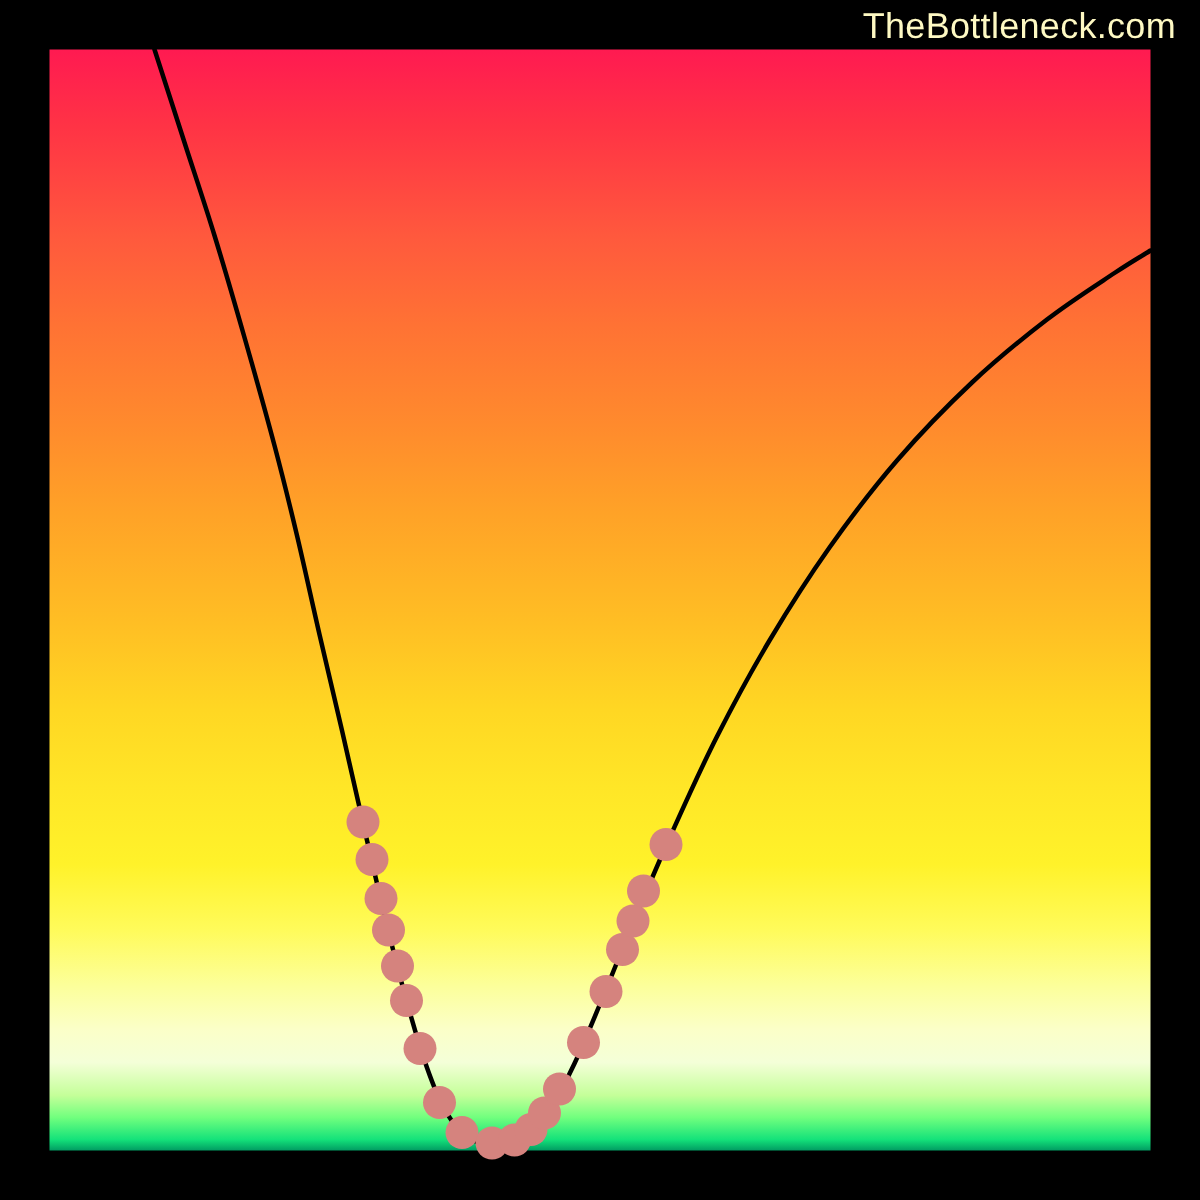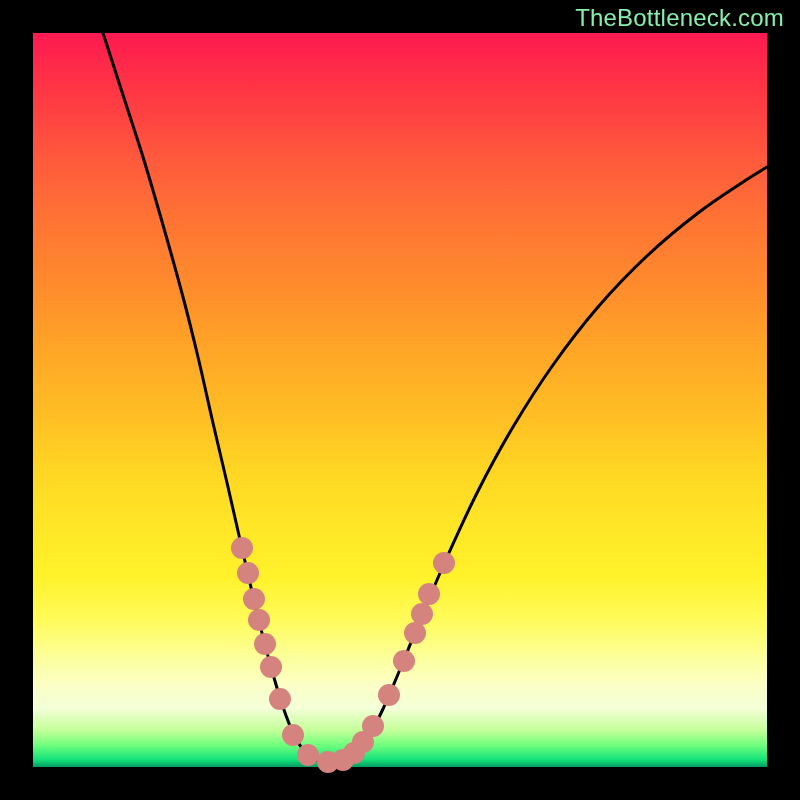--- a/index.html
+++ b/index.html
@@ -44,21 +44,21 @@
       #c4ff99 95%,
       #71ff7e 97%,
       #14e27a 99%,
       #019c62 100%
     );
   }
   .watermark {
     position: absolute;
     top: 4px;
     right: 16px;
-    color: #86efac;
+    color: #fef9c3;
     font-size: 24px;
     font-weight: 400;
     letter-spacing: 0.2px;
   }
   svg.curve {
     position: absolute;
     left: 0;
     top: 0;
     width: 734px;
     height: 734px;

